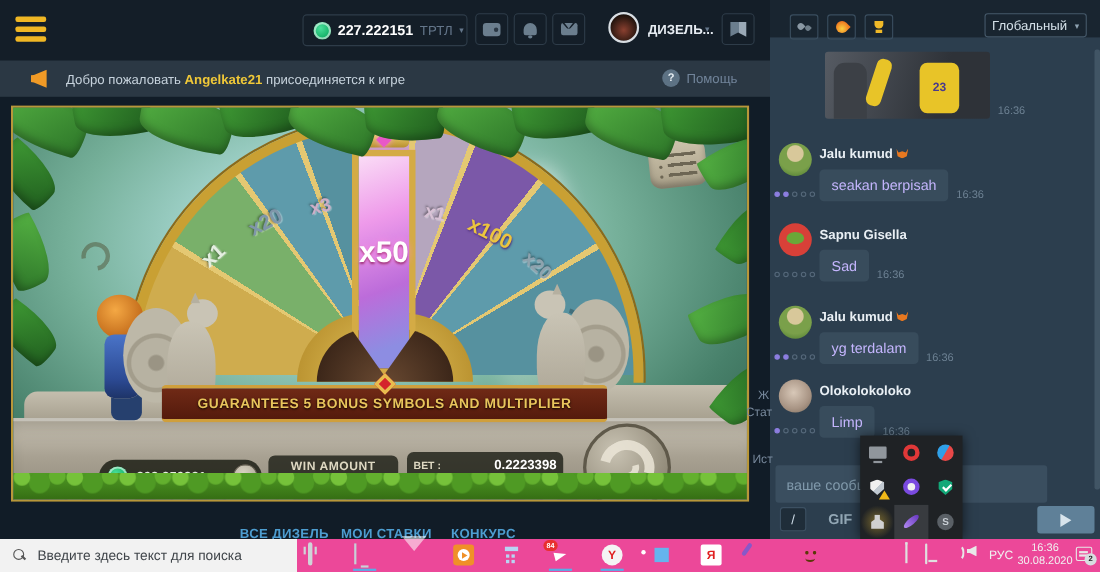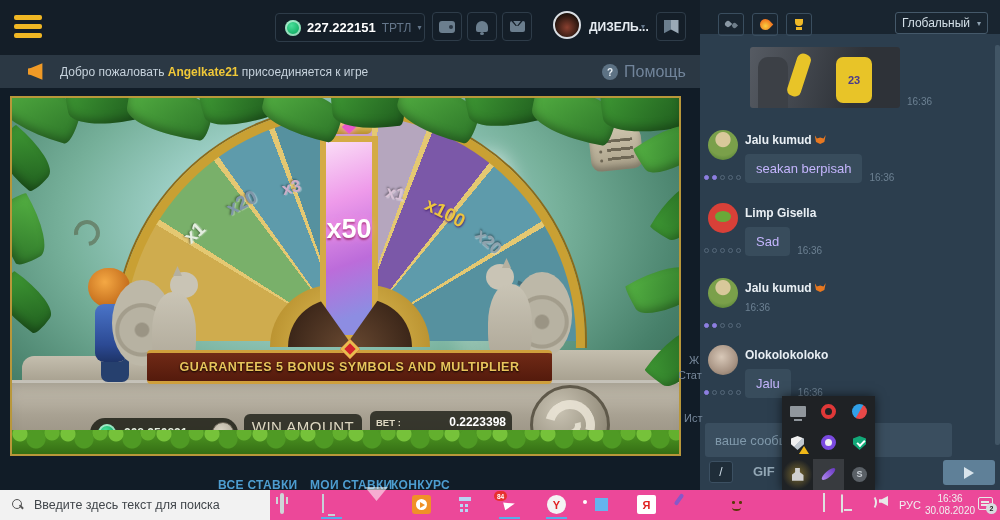--- a/index.html
+++ b/index.html
@@ -26,21 +26,21 @@
 .avatar{position:absolute;left:553px;top:11px;width:28px;height:28px;border-radius:50%;border:2px solid #d9dee3;background:radial-gradient(circle at 50% 60%,#8a4030,#1a100a 75%)}
 .uname{position:absolute;left:589px;top:20px;font-size:12px;font-weight:bold;color:#e6ecf2}
 .uchev{position:absolute;left:641px;top:22px;font-size:8px;color:#64768a}
 
 .notif{position:absolute;left:0;top:55px;width:700px;height:33px;background:#2b3844;display:flex;align-items:center}
 .mega{width:20px;height:17px;background:#f09a26;clip-path:polygon(0 32%,14% 30%,72% 2%,72% 98%,14% 70%,0 68%);margin-left:28px;flex:0 0 auto}
 .ntext{margin-left:12px;font-size:12px;color:#c6d2dc}
 .ntext b{color:#f0c838;font-weight:bold}
 .help{position:absolute;left:602px;top:8px;display:flex;align-items:center;gap:6px}
 .qcirc{width:16px;height:16px;border-radius:50%;background:#5d7284;color:#e9f0f5;font-size:10px;font-weight:bold;display:flex;align-items:center;justify-content:center}
-.helptxt{font-size:16px;color:#71849a}
+.helptxt{font-size:12px;color:#71849a}
 
 
 .game{position:absolute;left:10px;top:96px;width:671px;height:360px;border:2px solid #b8973a;background:#0d1824}
 .scene{position:absolute;inset:0;overflow:hidden;background:radial-gradient(ellipse at 45% 35%,#d6eff0 0%,#a9d9d4 22%,#76b09a 48%,#47806a 74%,#2f5c48 96%)}
 .wfall{position:absolute;left:440px;top:55px;width:70px;height:235px;background:linear-gradient(rgba(255,255,255,.6),rgba(255,255,255,.12));filter:blur(9px);border-radius:40%}
 .leaf{position:absolute;z-index:6;background:linear-gradient(135deg,#55b243,#2c7428);border-radius:4% 96% 10% 90%/55% 45% 55% 45%;box-shadow:inset 0 -4px 8px rgba(0,0,0,.28)}
 .leaf.d{background:linear-gradient(135deg,#3f9a34,#1f5c1e)}
 .wheelwrap{position:absolute;left:94px;top:-2px;width:488px;height:252px;overflow:hidden;z-index:1}
 .wheel{position:absolute;left:9px;top:10px;width:470px;height:470px;border-radius:50%;border:9px solid #c9a033;box-shadow:0 0 0 2px #8a6a1c;background:conic-gradient(from -90deg,#cfac4e 0deg 31deg,#e4c872 31deg 32.5deg,#79b06a 32.5deg 53deg,#e4c872 53deg 54.5deg,#5e9bab 54.5deg 69deg,#e4c872 69deg 70.5deg,#56919f 70.5deg 84deg,#caa0c8 84deg 96deg,#e4c872 96deg 97.5deg,#b5a6be 97.5deg 110deg,#e4c872 110deg 111.5deg,#7b58a8 111.5deg 128deg,#e4c872 128deg 129.5deg,#5e9bab 129.5deg 148deg,#e4c872 148deg 149.5deg,#56919f 149.5deg 180deg,transparent 180deg 360deg)}
 .wlab{position:absolute;z-index:2;font-weight:bold;text-shadow:1px 1px 1px rgba(255,255,255,.35),-1px -1px 2px rgba(0,0,0,.4)}
@@ -67,21 +67,21 @@
 .char:before{content:"";position:absolute;left:6px;top:0;width:42px;height:40px;border-radius:50% 50% 45% 55%;background:radial-gradient(circle at 40% 35%,#f4a844,#c06818 75%)}
 .char:after{content:"";position:absolute;left:13px;top:36px;width:32px;height:58px;border-radius:9px;background:linear-gradient(#4a74c8,#2c4a94 70%,#1e3468);box-shadow:4px 22px 0 -2px #26406e}
 .banner{position:absolute;left:135px;top:252px;width:405px;height:34px;z-index:6;background:linear-gradient(#702a16,#541a0c);border-top:3px solid #cf9f3c;border-bottom:3px solid #cf9f3c;border-radius:4px;display:flex;align-items:center;justify-content:center}
 .banner span{font-size:12.5px;font-weight:bold;letter-spacing:.5px;color:#e9c55c;text-shadow:0 1px 2px #000}
 .bgem{position:absolute;left:50%;top:-11px;width:14px;height:14px;margin-left:-7px;background:#d4242c;border:3px solid #e8bc4e;transform:rotate(45deg);z-index:7}
 .stonebar{position:absolute;left:0;top:282px;width:671px;height:78px;z-index:4;background:linear-gradient(#cac4b6,#a8a192 45%,#8f8878);box-shadow:inset 0 3px 0 rgba(255,255,255,.35),inset 0 14px 18px -10px rgba(60,55,40,.4)}
 .gbal{position:absolute;left:78px;top:320px;width:148px;height:30px;z-index:7;background:rgba(18,20,12,.78);border-radius:15px;display:flex;align-items:center;padding:0 4px 0 8px;gap:8px}
 .gbal .balv{font-size:12px;color:#e6efe0}
 .upbtn{margin-left:auto;width:22px;height:22px;border-radius:50%;background:radial-gradient(circle at 40% 35%,#d8d2c2,#a8a292);border:1px solid #6a6456;display:flex;align-items:center;justify-content:center;font-size:9px;color:#fffdf4}
 .winp{position:absolute;left:232px;top:316px;width:118px;height:36px;z-index:7;background:rgba(18,20,12,.75);border-radius:6px;text-align:center;padding-top:4px}
-.winlab{font-size:15px;font-weight:normal;letter-spacing:.5px;color:#ded8c2}
+.winlab{font-size:11px;font-weight:bold;letter-spacing:.5px;color:#ded8c2}
 .winval{font-size:13px;color:#fff}
 .betp{position:absolute;left:358px;top:313px;width:142px;height:42px;z-index:7;background:rgba(18,20,12,.75);border-radius:6px;padding:4px 6px}
 .betrow{display:flex;justify-content:space-between;align-items:baseline}
 .betlab{font-size:9.5px;font-weight:bold;color:#ded8c2}
 .betval{font-size:12px;font-weight:bold;color:#fff}
 .betbtns{display:flex;gap:3px;margin-top:3px}
 .bb{flex:1;height:15px;border-radius:3px;background:linear-gradient(#cac4b4,#9c9586);border:1px solid #5f594c;font-size:8px;font-weight:bold;color:#3b382f;display:flex;align-items:center;justify-content:center}
 .spin{position:absolute;left:518px;top:287px;width:80px;height:80px;border-radius:50%;z-index:6;background:radial-gradient(circle at 35% 30%,#c9c3b3,#938c7b 70%,#6f6859);border:3px solid #5f594a}
 .spin:before{content:"";position:absolute;inset:12px;border:9px solid rgba(235,230,215,.85);border-radius:50%;border-bottom-color:transparent;border-left-color:transparent;transform:rotate(-30deg)}
 .spin:after{content:"";position:absolute;inset:26px;border:6px solid transparent;border-top-color:rgba(235,230,215,.85);border-radius:50%;transform:rotate(120deg)}
@@ -332,23 +332,23 @@
         <i class="leaf d" style="left:640px;top:95px;width:58px;height:40px;transform:rotate(-60deg)"></i>
         <i class="leaf" style="left:618px;top:170px;width:66px;height:44px;transform:rotate(-30deg)"></i>
         <i class="leaf d" style="left:636px;top:240px;width:60px;height:42px;transform:rotate(-55deg)"></i>
         <i class="leaf d" style="left:-18px;top:40px;width:60px;height:42px;transform:rotate(40deg)"></i>
         <i class="leaf" style="left:-22px;top:110px;width:64px;height:44px;transform:rotate(60deg)"></i>
         <i class="leaf d" style="left:-16px;top:185px;width:58px;height:40px;transform:rotate(35deg)"></i>
       </div>
     </div>
 
     <div class="tabs">
-      <span style="left:218px">ВСЕ СТАВКИ</span>
+      <span style="left:218px">ВСЕ ДИЗЕЛЬ</span>
       <span style="left:310px">МОИ СТАВКИ</span>
-      <span style="left:391px">КОНКУРС</span>
+      <span style="left:410px">КОНКУРС</span>
     </div>
   </div>
 
   <span class="frag" style="left:689px;top:354px">Ж</span>
   <span class="frag" style="left:678px;top:369px">Стат</span>
   <span class="frag" style="left:684px;top:412px">Ист</span>
 
   <div class="chat">
     <div class="chathead">
       <div class="cbtn" style="left:18px">
@@ -378,43 +378,44 @@
       <span class="mname"><span>Jalu kumud</span><i class="fox"></i></span>
       <span class="dots"><i class="fill"></i><i class="fill"></i><i></i><i></i><i></i></span>
       <div class="brow">
         <span class="bubble">seakan berpisah</span>
         <span class="time">16:36</span>
       </div>
     </div>
 
     <div class="msg" style="top:203px">
       <span class="mava av2"></span>
-      <span class="mname"><span>Limp Gisella</span></span>
+      <span class="mname"><span>Sapnu Gisella</span></span>
       <span class="dots"><i></i><i></i><i></i><i></i><i></i></span>
       <div class="brow">
         <span class="bubble">Sad</span>
         <span class="time">16:36</span>
       </div>
     </div>
 
     <div class="msg" style="top:278px">
       <span class="mava av1"></span>
       <span class="mname"><span>Jalu kumud</span><i class="fox"></i></span>
       <span class="dots"><i class="fill"></i><i class="fill"></i><i></i><i></i><i></i></span>
       <div class="brow">
+        <span class="bubble">yg terdalam</span>
         <span class="time">16:36</span>
       </div>
     </div>
 
     <div class="msg" style="top:345px">
       <span class="mava av3"></span>
       <span class="mname"><span>Olokolokoloko</span></span>
       <span class="dots"><i class="fill"></i><i></i><i></i><i></i><i></i></span>
       <div class="brow">
-        <span class="bubble">Jalu</span>
+        <span class="bubble">Limp</span>
         <span class="time">16:36</span>
       </div>
     </div>
 
     <div class="cinput">ваше сообщение</div>
     <div class="slashbtn">/</div>
     <span class="gifbtn">GIF</span>
     <div class="sendbtn">
         <span class="sendarrow"></span>
       </div>

